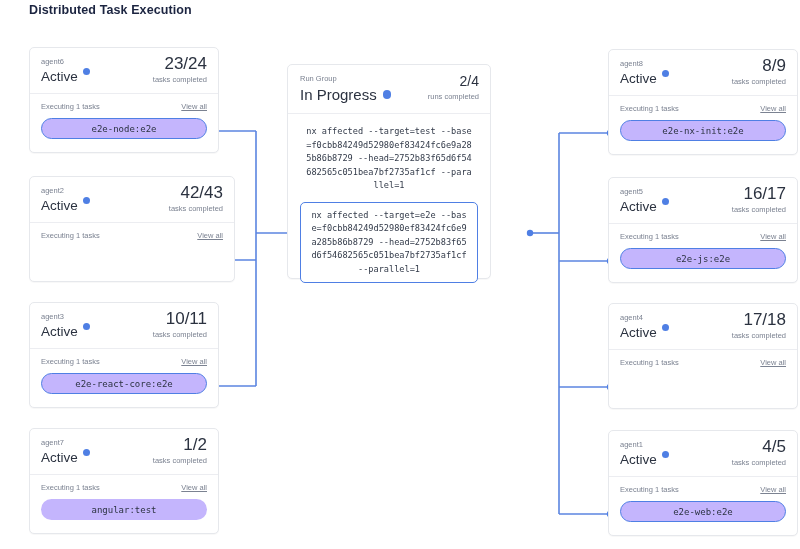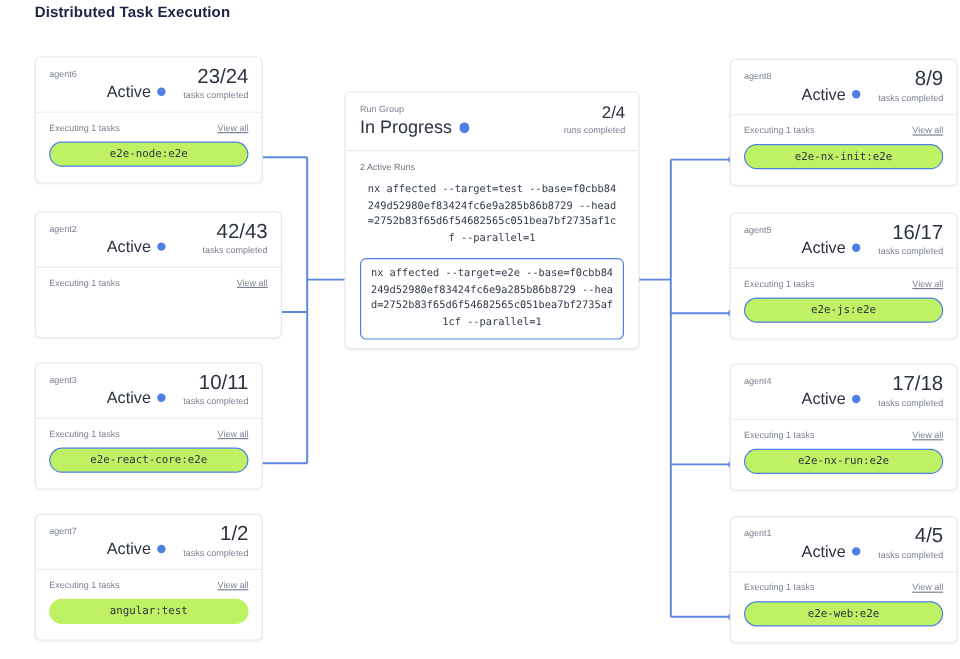--- a/index.html
+++ b/index.html
@@ -28,21 +28,21 @@
   .card{
     position:absolute;
     background:#ffffff;
     border:1px solid #e6e8ec;
     border-radius:5px;
     box-sizing:border-box;
     box-shadow:0 1px 1px rgba(16,24,40,.03);
   }
   .card .top{padding:9px 11px 8px 11px;position:relative;}
   .card .agent-name{font-size:7.5px;color:#7b8291;line-height:10px;}
-  .status-row{display:flex;align-items:center;gap:5px;margin-top:1px;margin-left:48px;}
+  .status-row{display:flex;gap:5px;margin-top:1px;}
   .status-text{font-size:13.5px;color:#2b3240;line-height:17px;}
   .dot{width:7px;height:7px;border-radius:50%;background:#4f7fe4;display:inline-block;}
   .counts{position:absolute;right:11px;top:8px;text-align:right;}
   .counts .frac{font-size:17px;color:#2b3240;font-weight:500;line-height:16px;}
   .counts .sub{font-size:7.5px;color:#7b8291;line-height:11px;margin-top:2px;}
 
   .divider{height:1px;background:#ecedf1;}
 
   .card .bottom{padding:8px 11px 11px 11px;position:relative;}
   .exec-row{display:flex;justify-content:space-between;align-items:center;}
@@ -50,21 +50,21 @@
   .view-all{font-size:7.5px;color:#7b8291;text-decoration:underline;cursor:pointer;}
 
   .task-pill{
     margin-top:7px;
     height:21px;
     border:1.4px solid #4f7fe4;
     border-radius:10.5px;
     display:flex;align-items:center;justify-content:center;
     font-family:"DejaVu Sans Mono", monospace;
     font-size:9px;color:#2b3240;
-    background:#bef264;
+    background:#c4b5fd;
     box-sizing:border-box;
   }
   .task-pill.plain{border-color:transparent;border-width:0;height:21px;}
 
   
   .rg{
     position:absolute;
     background:#ffffff;
     border:1px solid #e6e8ec;
     border-radius:5px;
@@ -211,35 +211,34 @@
     <div class="divider"></div>
     <div class="bottom">
       <div class="exec-row">
         <span class="exec-label">Executing 1 tasks</span>
         <span class="view-all">View all</span>
       </div>
       <div class="task-pill plain">angular:test</div>
     </div>
   </div>
 
-  <div class="rg" style="left:287px;top:76px;width:246px;height:215px;">
+  <div class="rg" style="left:287px;top:64px;width:204px;height:215px;">
     <div class="top">
       <div class="kicker">Run Group</div>
       <div class="state-row">
         <span class="state">In Progress</span>
         <span class="dot"></span>
       </div>
       <div class="counts">
         <div class="frac">2/4</div>
         <div class="sub">runs completed</div>
       </div>
     </div>
     <div class="divider"></div>
     <div class="body">
-      <div class="active-runs">2 Active Runs</div>
       <div class="cmd">nx affected --target=test --base=f0cbb84249d52980ef83424fc6e9a285b86b8729 --head=2752b83f65d6f54682565c051bea7bf2735af1cf --parallel=1</div>
       <div class="cmd boxed">nx affected --target=e2e --base=f0cbb84249d52980ef83424fc6e9a285b86b8729 --head=2752b83f65d6f54682565c051bea7bf2735af1cf --parallel=1</div>
     </div>
   </div>
 
   <div class="card" style="left:608px;top:49px;width:190px;height:106px;">
     <div class="top">
       <div class="agent-name">agent8</div>
       <div class="status-row">
         <span class="status-text">Active</span>
@@ -293,21 +292,20 @@
         <div class="frac">17/18</div>
         <div class="sub">tasks completed</div>
       </div>
     </div>
     <div class="divider"></div>
     <div class="bottom">
       <div class="exec-row">
         <span class="exec-label">Executing 1 tasks</span>
         <span class="view-all">View all</span>
       </div>
-      <div class="task-pill">e2e-nx-run:e2e</div>
     </div>
   </div>
 
   <div class="card" style="left:608px;top:430px;width:190px;height:106px;">
     <div class="top">
       <div class="agent-name">agent1</div>
       <div class="status-row">
         <span class="status-text">Active</span>
         <span class="dot"></span>
       </div>

